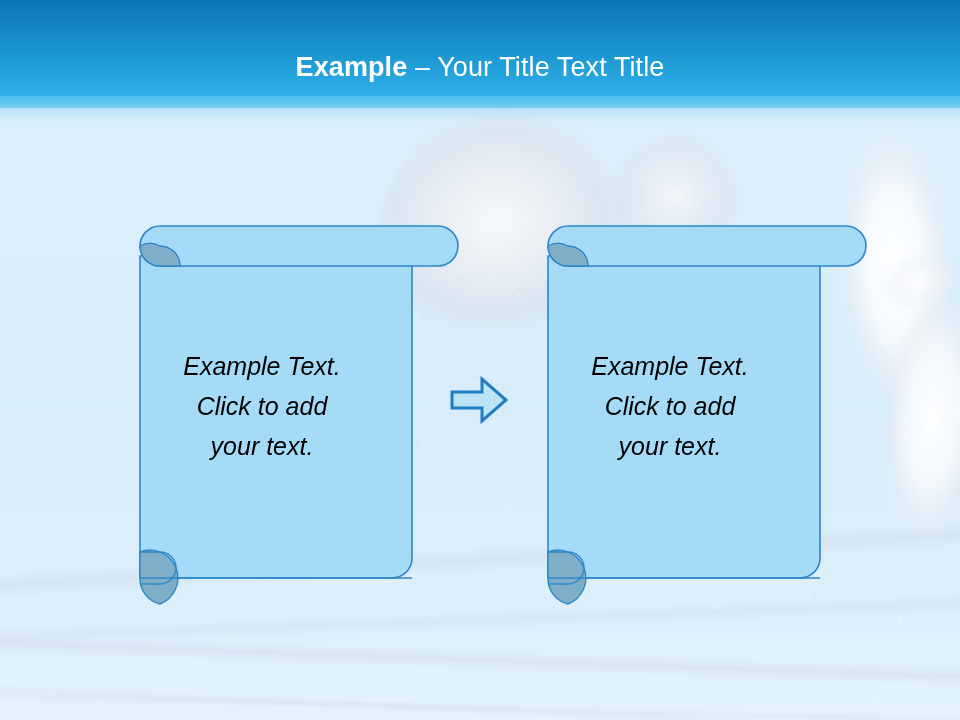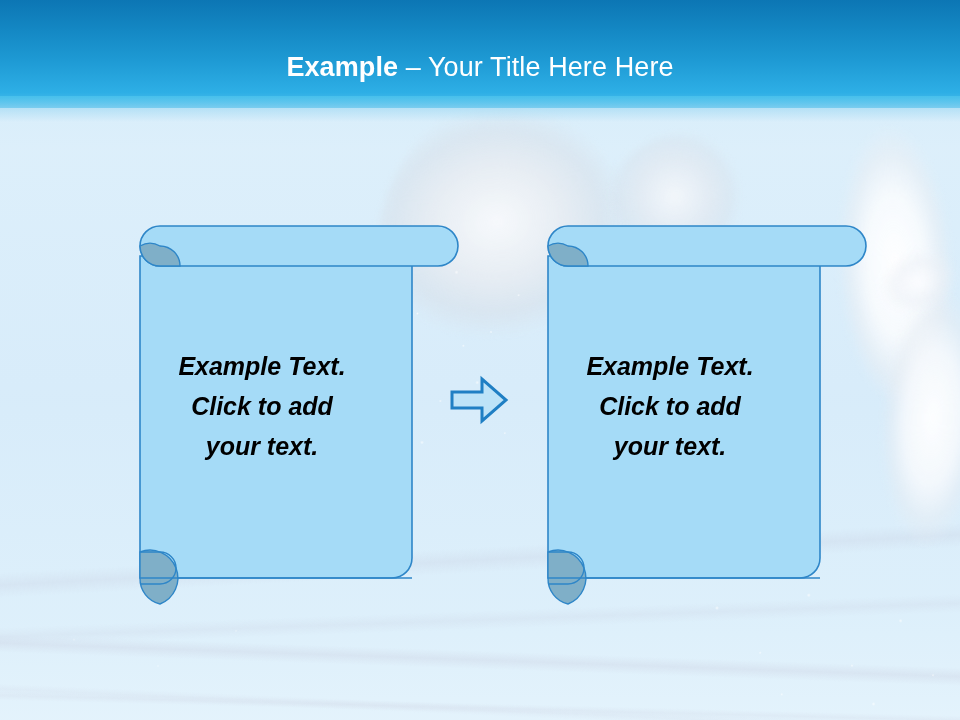--- a/index.html
+++ b/index.html
@@ -167,21 +167,20 @@
   .scroll-svg { display:block; overflow:visible; }
 
   .scroll-text {
     position:absolute;
     font-style:italic;
     font-size:25px;
     line-height:40px;
     color:#000000;
     text-align:center;
     white-space:pre-line;
-    font-weight:bold;
   }
 
   
   .arrow-wrap { position:absolute; }
 </style>
 </head>
 <body>
 
 <div id="slide">
 
@@ -191,21 +190,21 @@
   <div class="dolphin d-centerfin"></div>
   <div class="dolphin d-right1"></div>
   <div class="dolphin d-right2"></div>
   <div class="dolphin d-rightfin"></div>
   <div class="splash sp-mid"></div>
   <div class="splash sp-bottom"></div>
   <div class="splash sp-bottomleft"></div>
 
   <div class="header-band"></div>
   <div class="header-fade"></div>
-  <div class="slide-title"><span class="t-bold">Example</span><span class="t-light"> – </span><span class="t-light">Your Title Here Here</span></div>
+  <div class="slide-title"><span class="t-bold">Example</span><span class="t-light"> – </span><span class="t-light">Your Title Text Title</span></div>
 
   <div class="scroll" style="left:88px; top:212px;">
     <svg class="scroll-svg" width="390" height="380" viewBox="0 0 390 380">
 
       <path d="M 52 44
                L 324 44
                L 324 346
                A 20 20 0 0 1 304 366
                L 52 366
                Z" fill="#A5DBF7" stroke="#2E86C8" stroke-width="1.6"></path>

